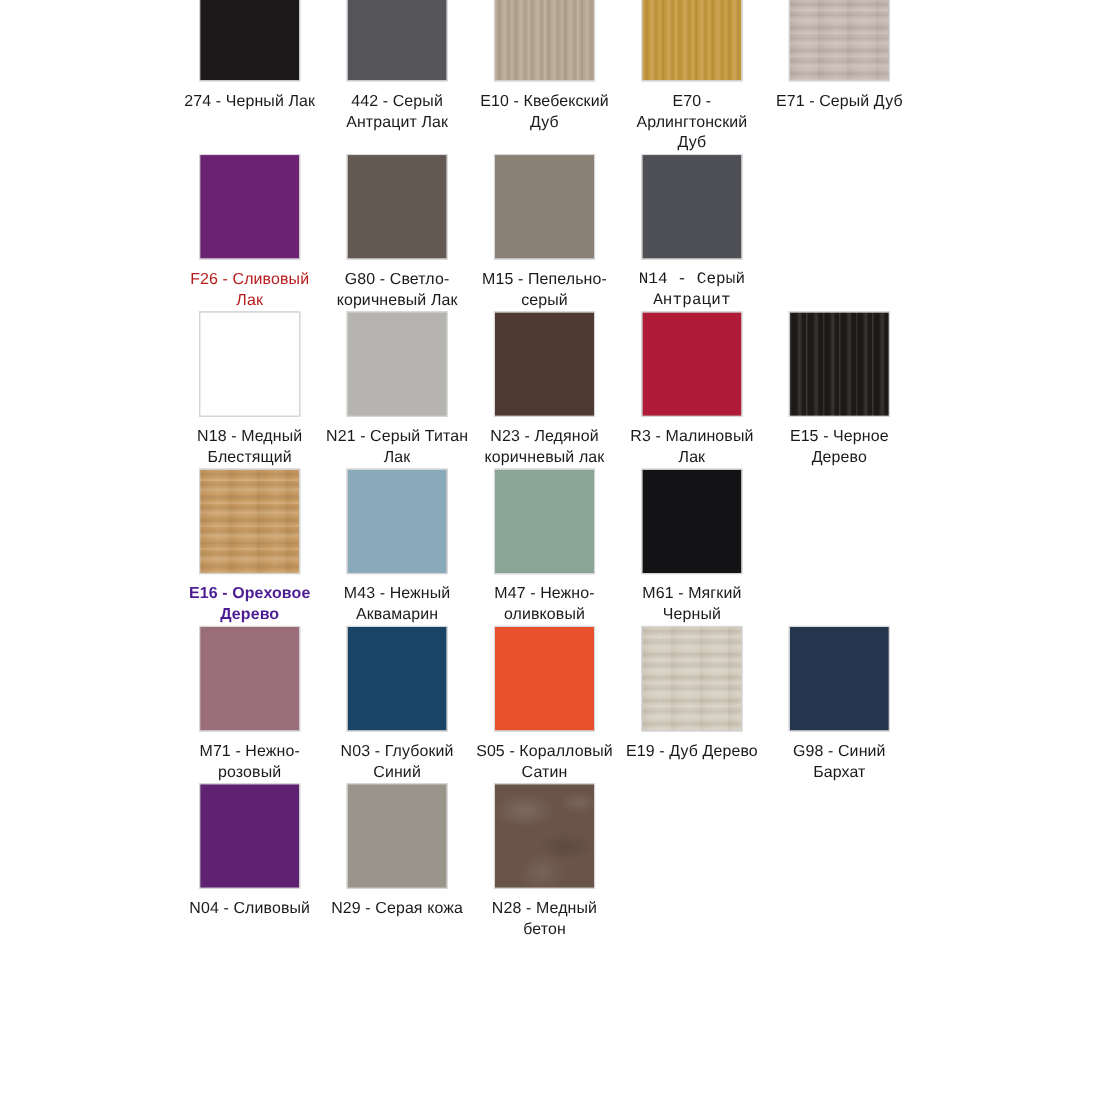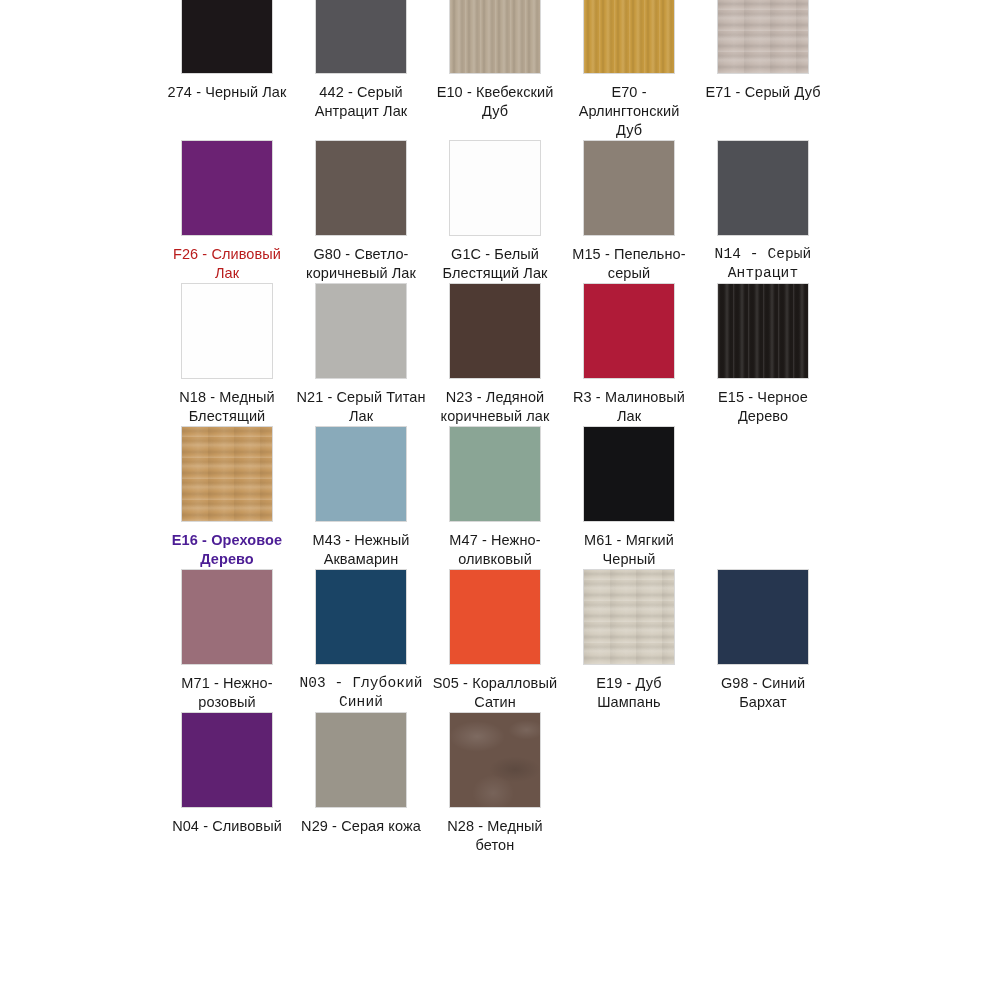--- a/index.html
+++ b/index.html
@@ -156,26 +156,20 @@
         <div class="swatch-label" style="color: #b91c1c;">F26 - Сливовый Лак</div>
       </div>
       <div class="swatch-cell">
         <div class="chip-wrap" style="border-color: rgb(216, 216, 216);">
           <div class="chip " style="background: rgb(100, 88, 82);"></div>
         </div>
         <div class="swatch-label" style="color: rgb(26, 26, 26);">G80 - Светло-коричневый Лак</div>
       </div>
       <div class="swatch-cell">
         <div class="chip-wrap" style="border-color: rgb(216, 216, 216);">
-          <div class="chip " style="background: rgb(253, 253, 253);"></div>
-        </div>
-        <div class="swatch-label" style="color: rgb(26, 26, 26);">G1C - Белый Блестящий Лак</div>
-      </div>
-      <div class="swatch-cell">
-        <div class="chip-wrap" style="border-color: rgb(216, 216, 216);">
           <div class="chip " style="background: rgb(139, 128, 117);"></div>
         </div>
         <div class="swatch-label" style="color: rgb(26, 26, 26);">M15 - Пепельно-серый</div>
       </div>
       <div class="swatch-cell">
         <div class="chip-wrap" style="border-color: rgb(216, 216, 216);">
           <div class="chip " style="background: rgb(79, 80, 85);"></div>
         </div>
         <div class="swatch-label" style="color: rgb(26, 26, 26); font-family: Liberation Mono, monospace;">N14 - Серый Антрацит</div>
       </div>
@@ -242,33 +236,33 @@
       <div class="swatch-cell">
         <div class="chip-wrap" style="border-color: rgb(216, 216, 216);">
           <div class="chip " style="background: rgb(154, 110, 121);"></div>
         </div>
         <div class="swatch-label" style="color: rgb(26, 26, 26);">M71 - Нежно-розовый</div>
       </div>
       <div class="swatch-cell">
         <div class="chip-wrap" style="border-color: rgb(216, 216, 216);">
           <div class="chip " style="background: rgb(26, 68, 101);"></div>
         </div>
-        <div class="swatch-label" style="color: rgb(26, 26, 26); font-family: Liberation Mono, monospace;">N03 - Глубокий Синий</div>
+        <div class="swatch-label" style="color: rgb(26, 26, 26);">N03 - Глубокий Синий</div>
       </div>
       <div class="swatch-cell">
         <div class="chip-wrap" style="border-color: rgb(216, 216, 216);">
           <div class="chip " style="background: rgb(232, 80, 46);"></div>
         </div>
         <div class="swatch-label" style="color: rgb(26, 26, 26);">S05 - Коралловый Сатин</div>
       </div>
       <div class="swatch-cell">
         <div class="chip-wrap" style="border-color: rgb(216, 216, 216);">
           <div class="chip tex-horz" style="background: rgb(212, 205, 191);"></div>
         </div>
-        <div class="swatch-label" style="color: rgb(26, 26, 26);">E19 - Дуб Шампань</div>
+        <div class="swatch-label" style="color: rgb(26, 26, 26);">E19 - Дуб Дерево</div>
       </div>
       <div class="swatch-cell">
         <div class="chip-wrap" style="border-color: rgb(216, 216, 216);">
           <div class="chip " style="background: rgb(38, 54, 79);"></div>
         </div>
         <div class="swatch-label" style="color: rgb(26, 26, 26);">G98 - Синий Бархат</div>
       </div>
     </div>
     <div class="swatch-row row-6">
       <div class="swatch-cell">

